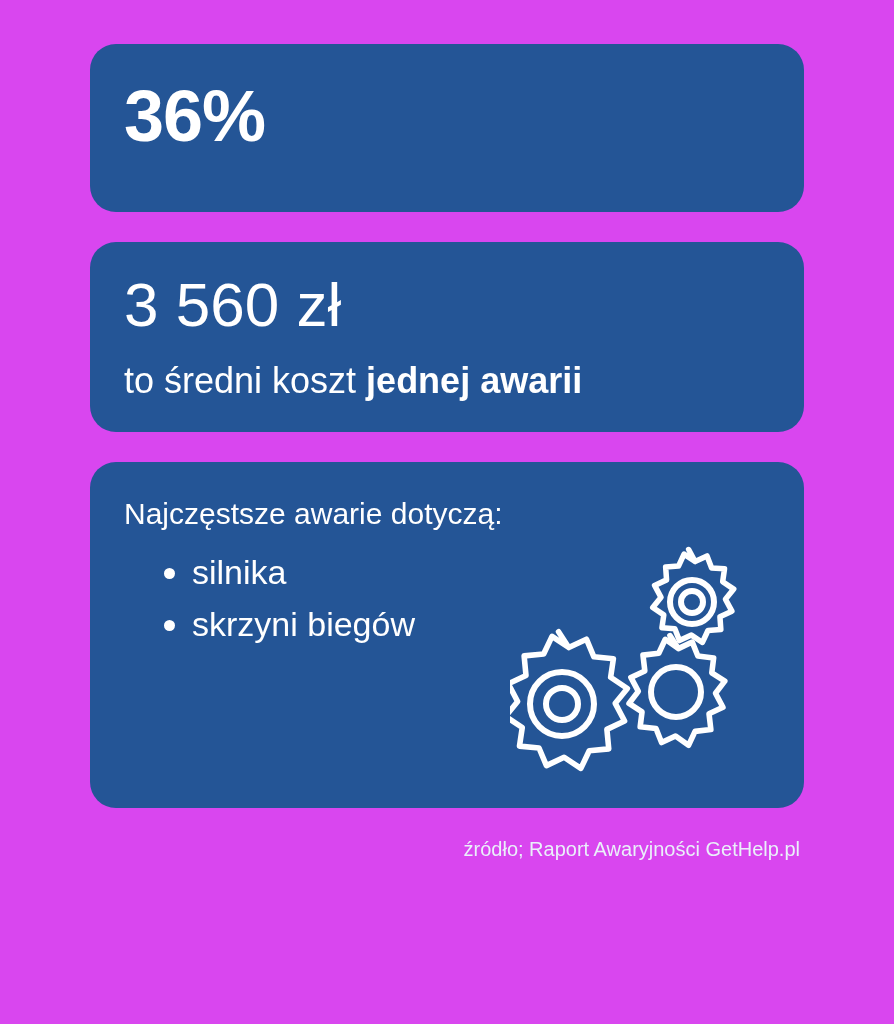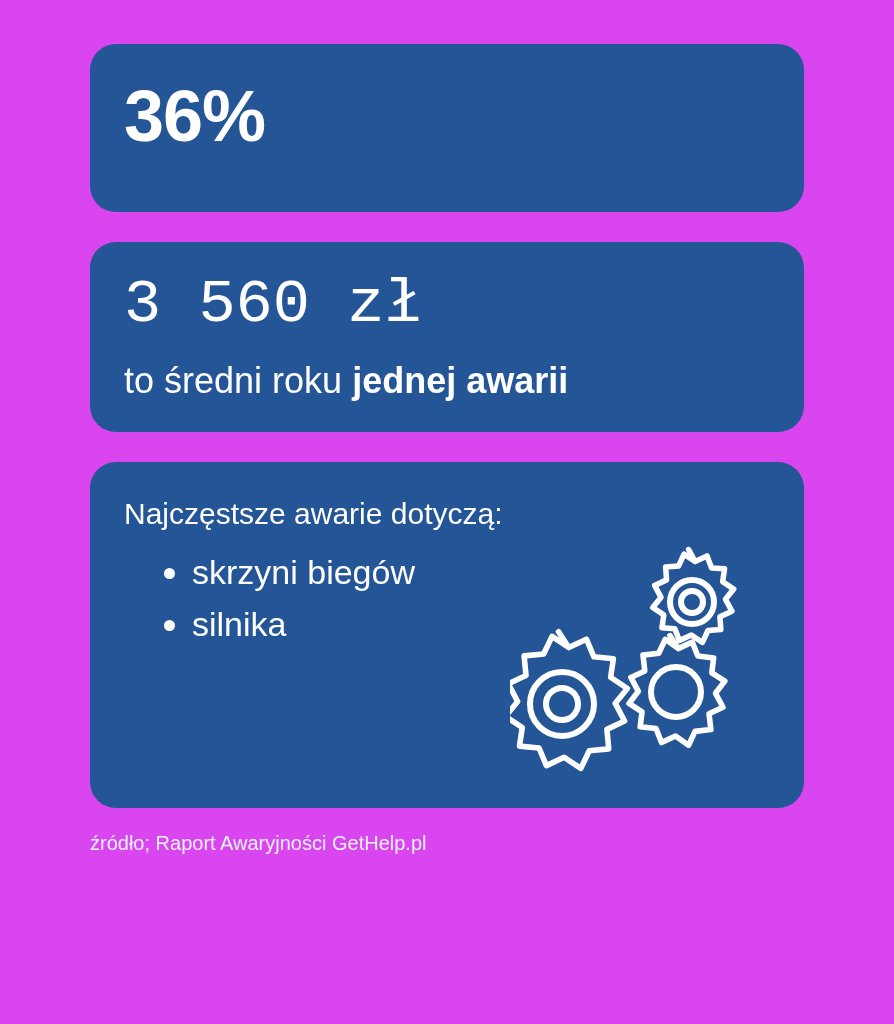--- a/index.html
+++ b/index.html
@@ -61,21 +61,20 @@
   }
   .stat-text b { font-weight: 700; }
 
   .card-2 { margin-top: 30px; padding: 30px 34px 30px 34px; }
   .stat-big-2 {
     font-size: 62px;
     font-weight: 400;
     line-height: 1.05;
     margin: 0 0 22px 0;
     letter-spacing: 0px;
-    font-family: Liberation Mono, monospace;
   }
   .stat-text-2 {
     font-size: 36px;
     font-weight: 400;
     margin: 0;
     line-height: 1.2;
   }
   .stat-text-2 b { font-weight: 700; margin-top: 12px; }
 
   .card-3 {
@@ -114,46 +113,47 @@
   .gears {
     position: absolute;
     right: 24px;
     bottom: 26px;
     width: 270px;
     height: 250px;
     pointer-events: none;
   }
   .source {
     width: 100%;
+    text-align: right;
     font-size: 20px;
     color: #eaf0fa;
-    margin-top: 24px;
+    margin-top: 30px;
     padding-right: 4px;
     box-sizing: border-box;
   }
 </style>
 </head>
 <body>
 
 <div class="infographic">
 
   <div class="card card-stat">
     <div class="stat-big">36%</div>
   </div>
 
   <div class="card card-2">
     <div class="stat-big-2">3 560 zł</div>
-    <div class="stat-text-2"><span>to średni roku </span><b>jednej awarii</b></div>
+    <div class="stat-text-2"><span>to średni koszt </span><b>jednej awarii</b></div>
   </div>
 
   <div class="card card-3">
     <div class="c3-heading">Najczęstsze awarie dotyczą:</div>
     <ul class="c3-list">
+      <li>silnika</li>
       <li>skrzyni biegów</li>
-      <li>silnika</li>
     </ul>
 
     <svg class="gears" viewBox="0 0 270 250" fill="none" stroke="#ffffff" stroke-width="6">
 
       <g transform="translate(160,14)">
         <path d="M42 6 l7 13 13 -6 5 13 14 1 -2 14 12 8 -9 11 7 13 -13 6 1 14 -14 1 -6 13 -12 -8 -13 6 -5 -13 -14 -1 2 -14 -12 -8 9 -11 -7 -13 13 -6 -1 -14 14 -1 6 -13 12 8z" transform="translate(-20,-2) scale(0.92)" stroke-linejoin="round"></path>
         <circle cx="22" cy="56" r="22"></circle>
         <circle cx="22" cy="56" r="11"></circle>
       </g>
 

